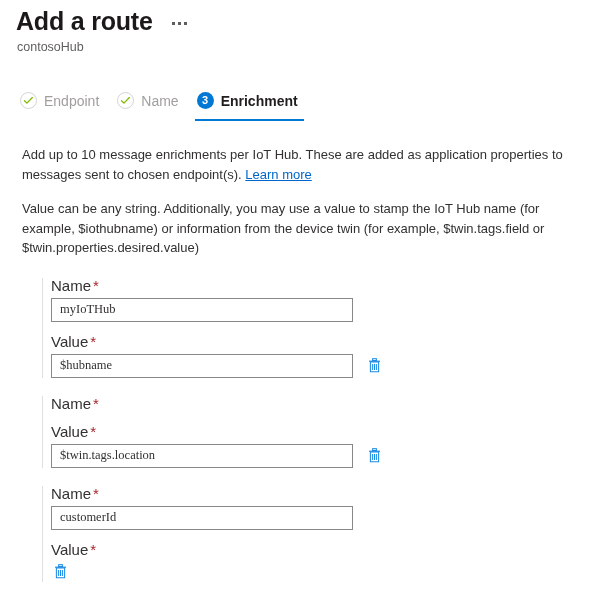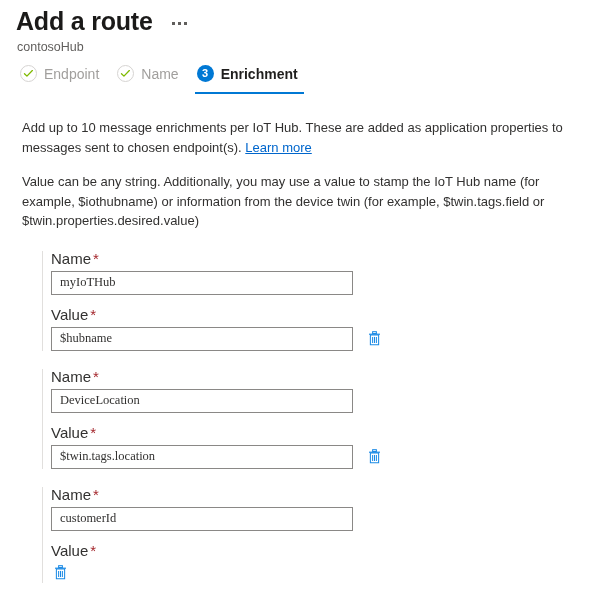--- a/index.html
+++ b/index.html
@@ -52,21 +52,21 @@
     font-size: 12.5px;
     color: #605e5c;
     margin: 3px 0 0 1px;
     line-height: 16px;
   }
 
   
   .tabs {
     display: flex;
     align-items: flex-start;
-    margin: 5px 0 0 12px;
+    margin: 32px 0 0 12px;
     height: 34px;
   }
   .tab {
     display: flex;
     align-items: center;
     gap: 7px;
     padding: 0 10px 7px 8px;
     height: 34px;
     cursor: pointer;
     position: relative;
@@ -260,23 +260,20 @@
               <line x1="10" y1="6.3" x2="10" y2="12.8" stroke="#1a8ae5" stroke-width="1.1"></line>
             </svg>
           </button>
         </div>
       </div>
     </div>
 
     <div class="group">
       <div class="field">
         <label class="field-label"><span>Name</span><span class="req">*</span></label>
-        <div class="input-row">
-          <input class="text-input" type="text" value="DeviceLocation" style="">
-        </div>
       </div>
       <div class="field">
         <label class="field-label"><span>Value</span><span class="req">*</span></label>
         <div class="input-row">
           <input class="text-input" type="text" value="$twin.tags.location" style="">
           <button class="delete-btn" title="Delete">
             <svg width="15" height="16" viewBox="0 0 16 17" aria-hidden="true">
               <rect x="6" y="0.7" width="4" height="2" fill="none" stroke="#1a8ae5" stroke-width="1.1"></rect>
               <line x1="2.2" y1="3.4" x2="13.8" y2="3.4" stroke="#1a8ae5" stroke-width="1.3"></line>
               <path d="M3.6 4.3 h8.8 v10.4 h-8.8 z" fill="none" stroke="#1a8ae5" stroke-width="1.1"></path>

